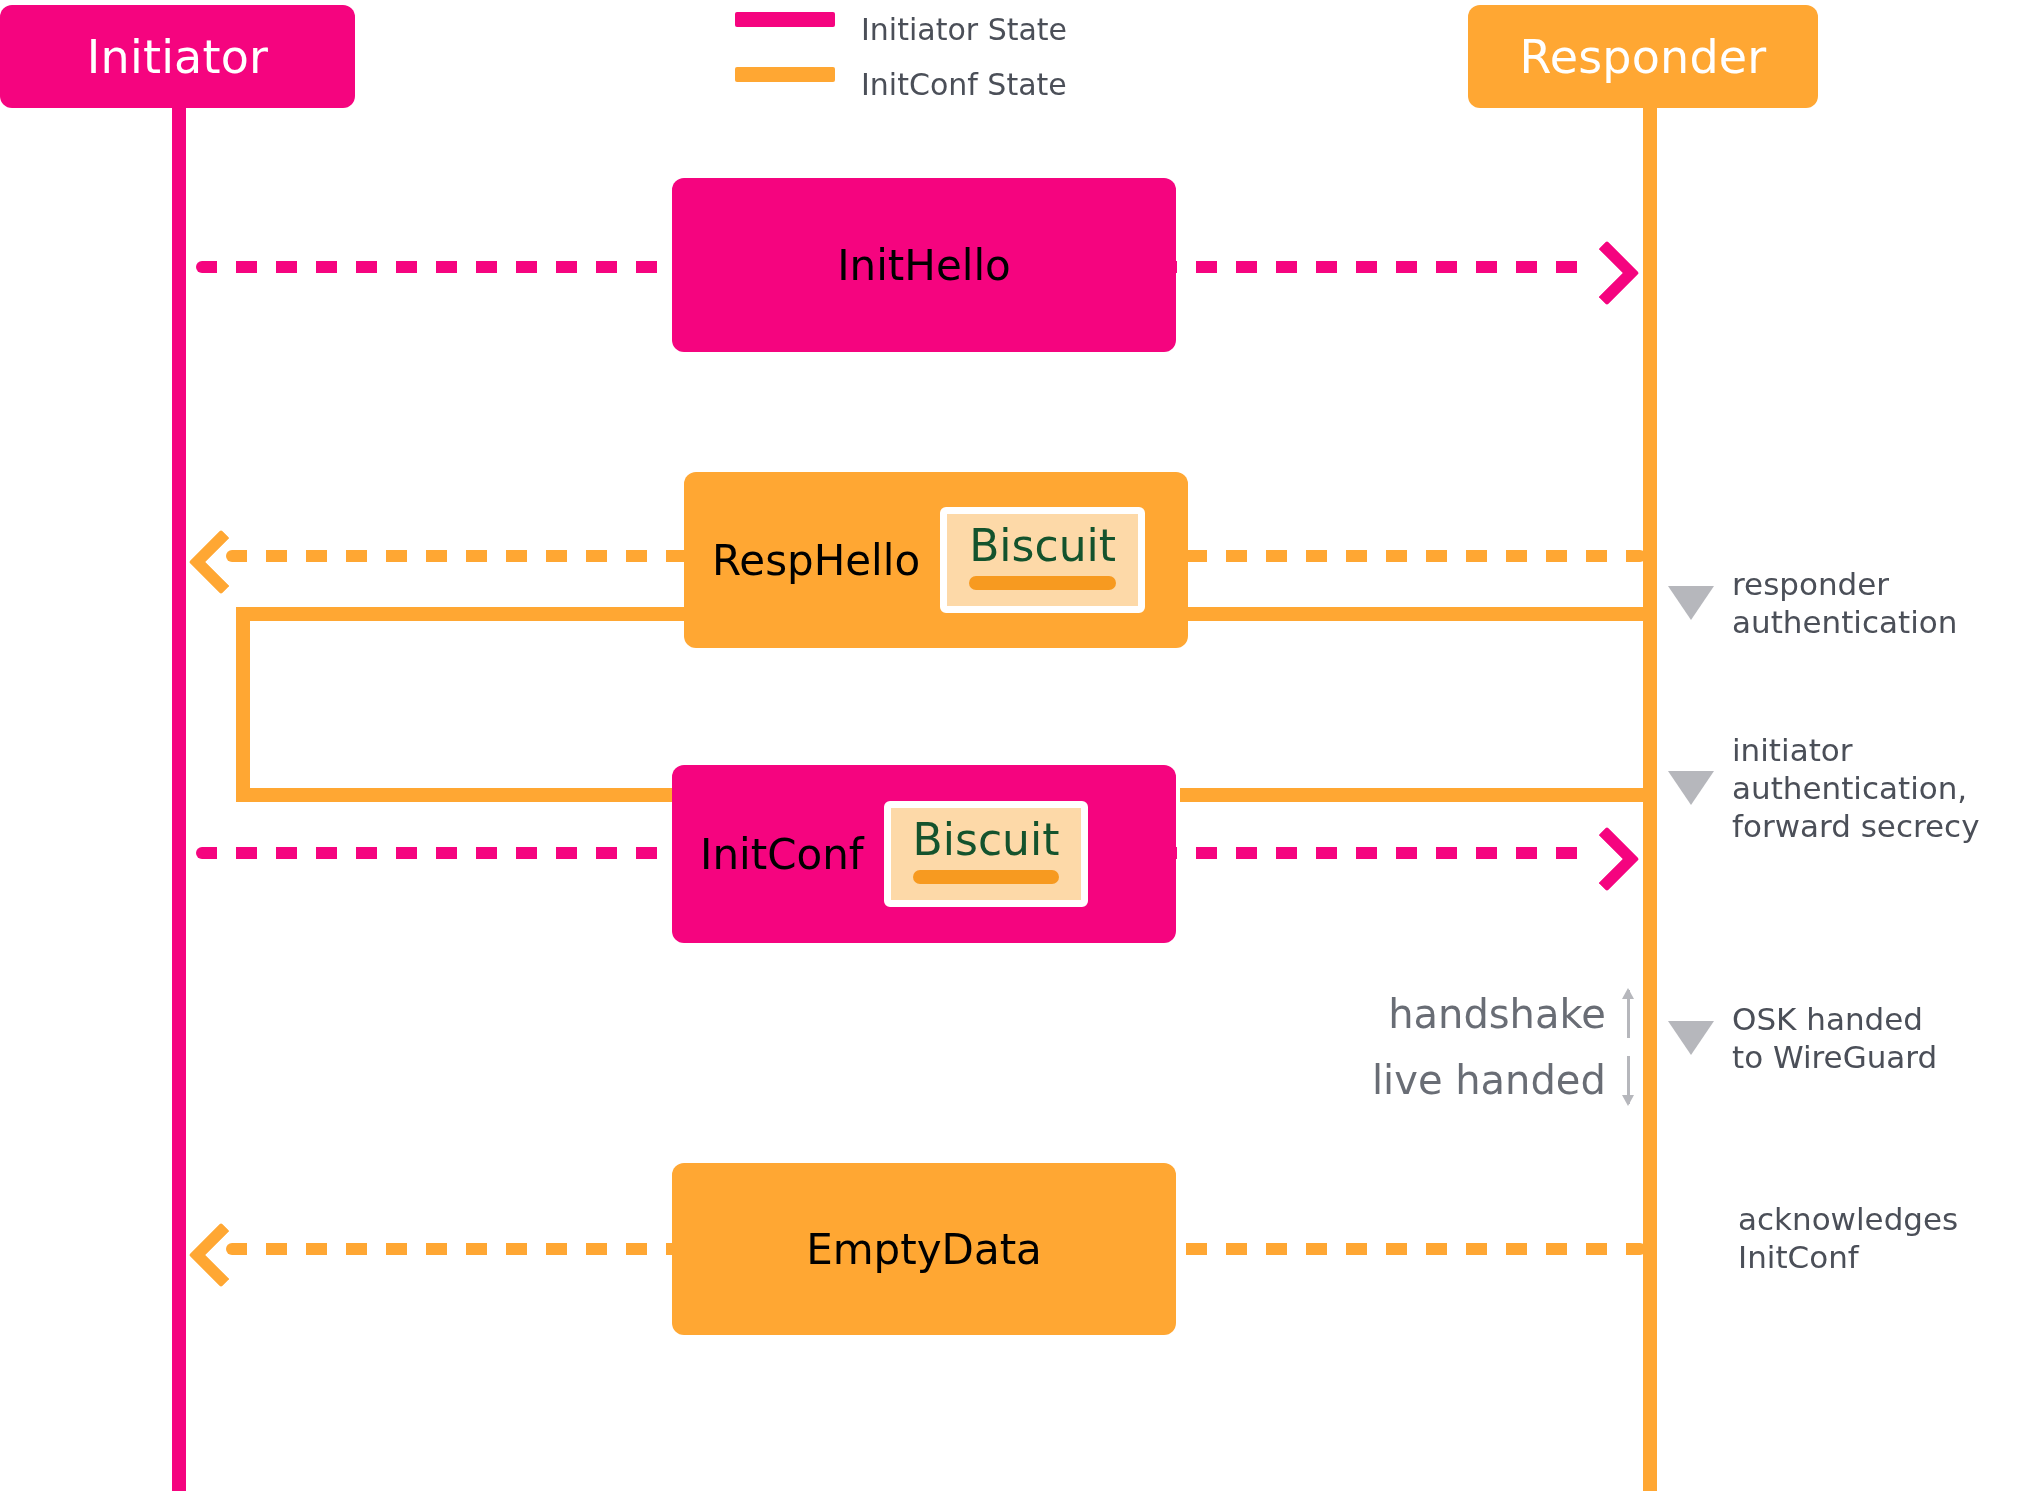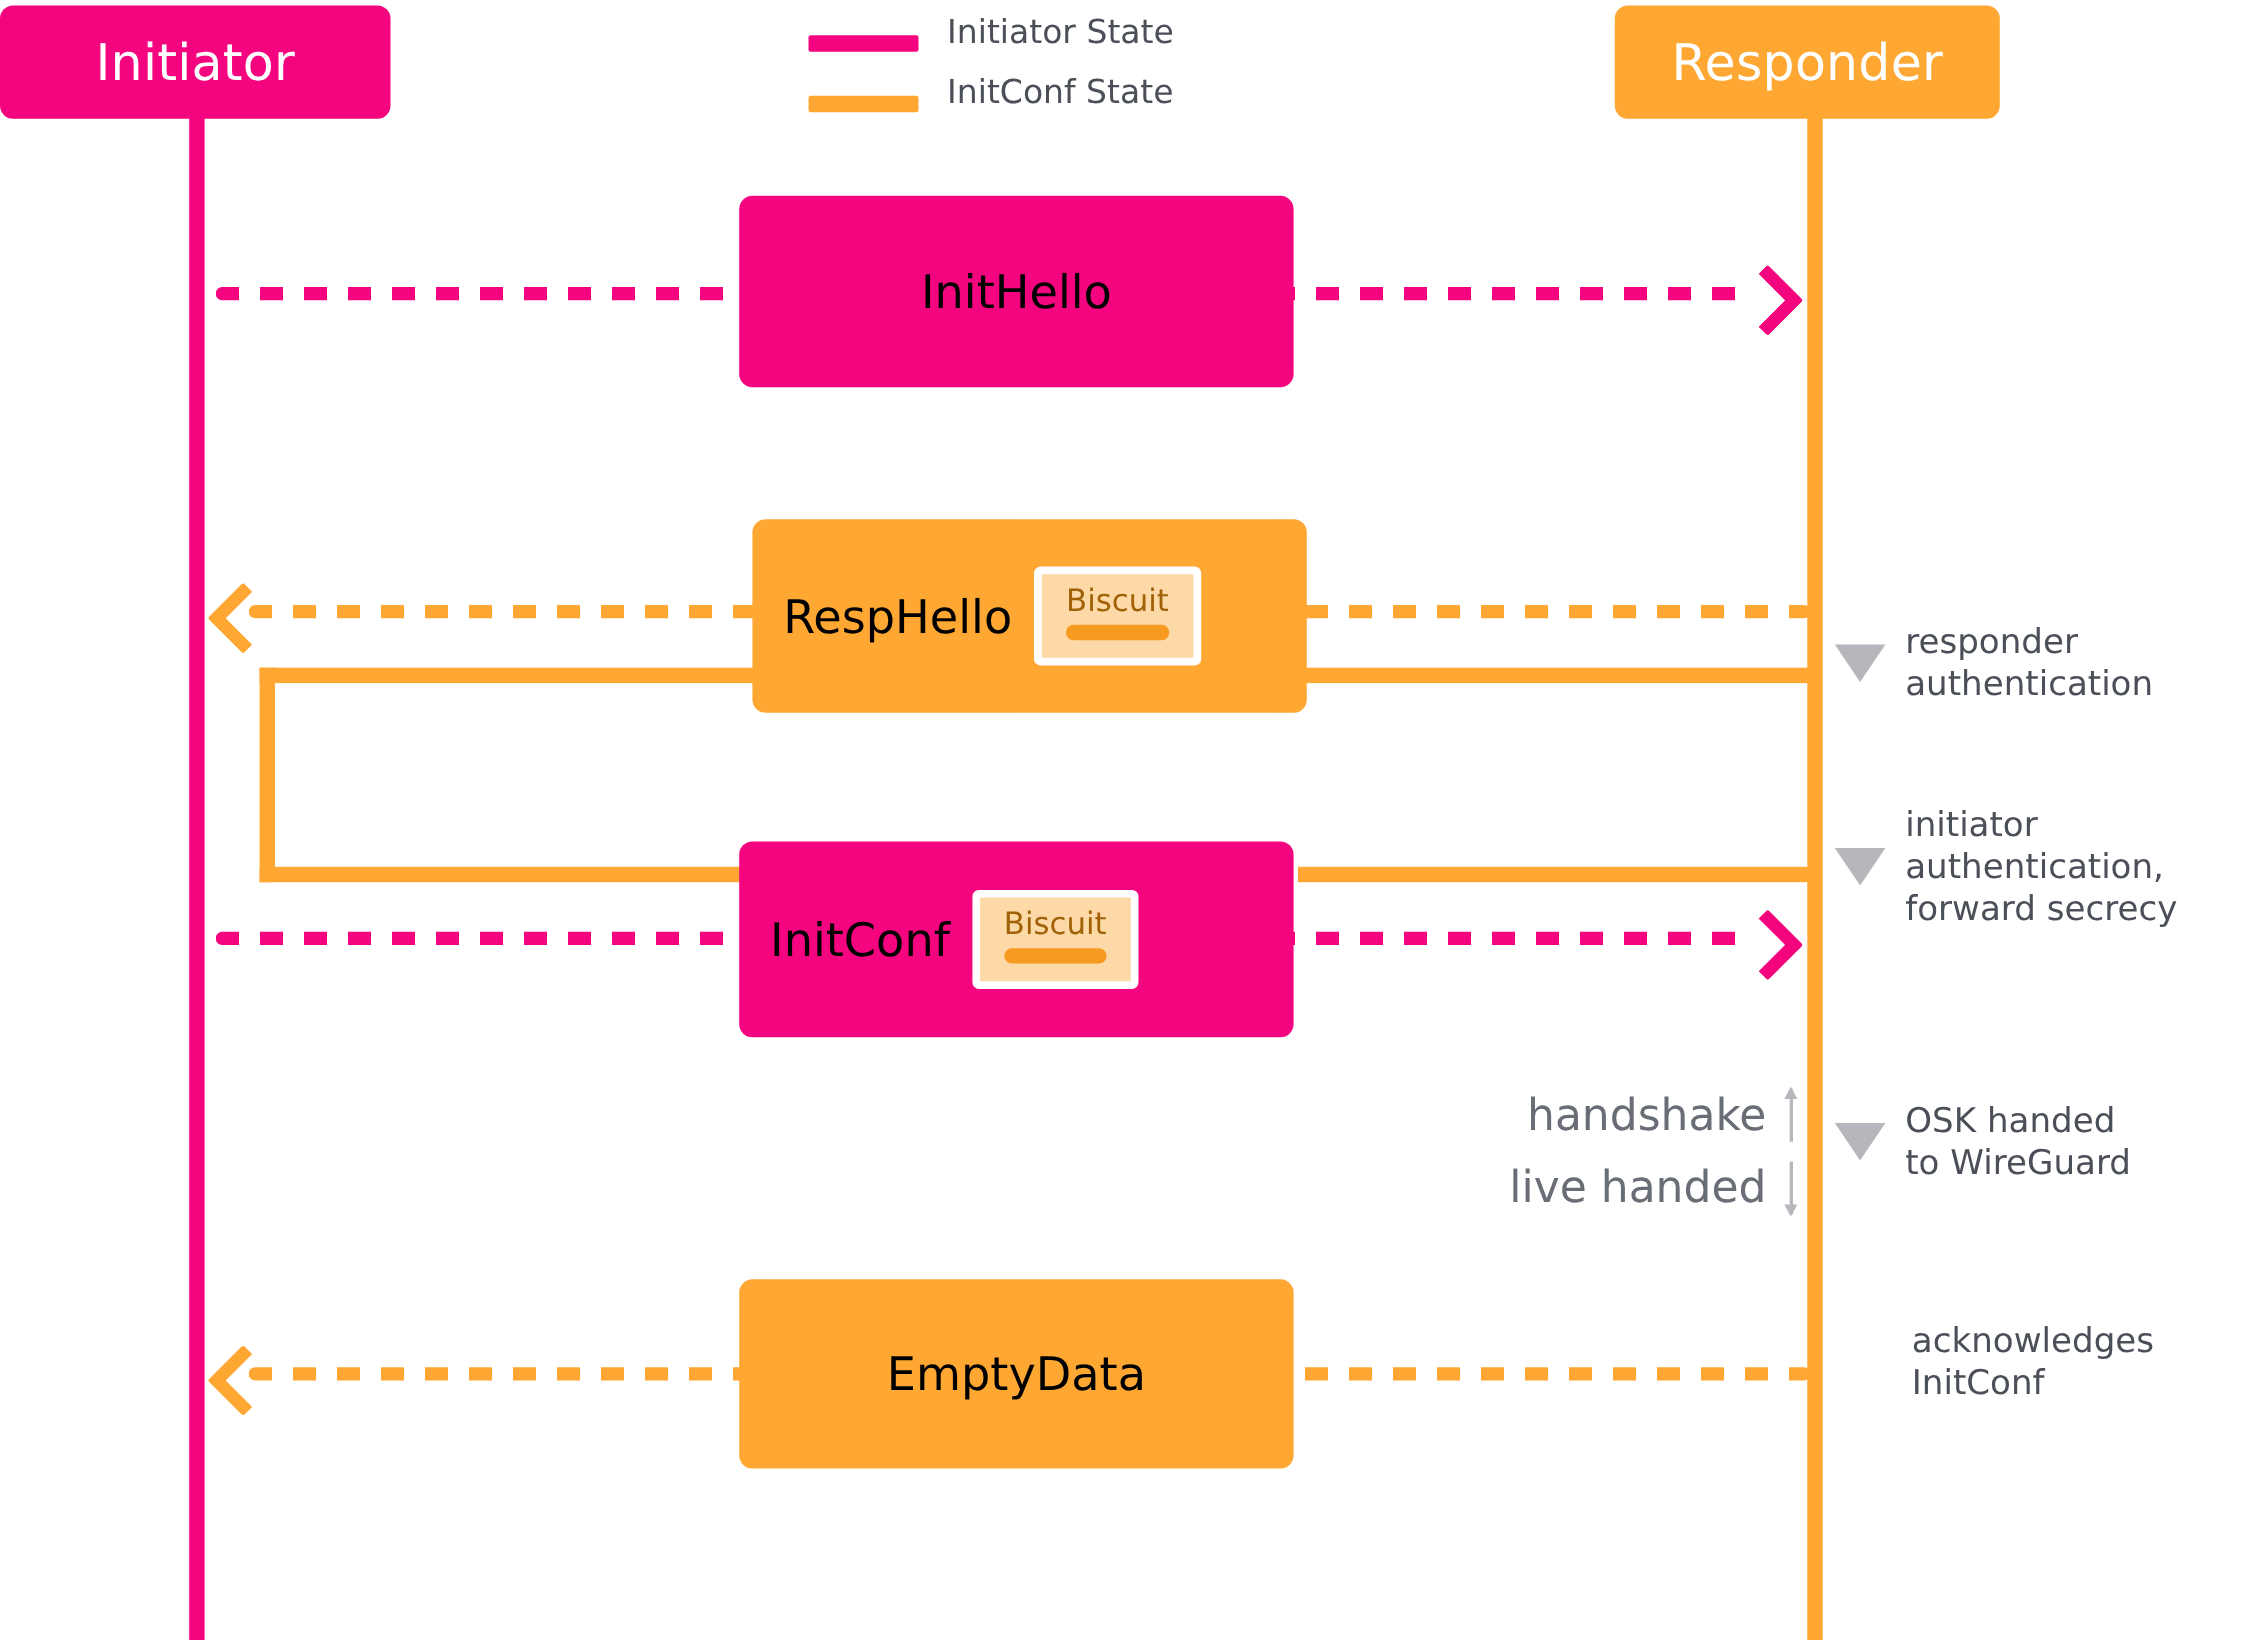--- a/index.html
+++ b/index.html
@@ -45,21 +45,21 @@
   #legend {
     position: absolute;
     left: 735px;
     top: 12px;
     display: flex;
     flex-direction: column;
     gap: 20px;
   }
   .legend-row {
     display: flex;
-    align-items: flex-end;
+    align-items: flex-start;
     gap: 26px;
   }
   .legend-swatch {
     width: 100px;
     height: 15px;
     border-radius: 2px;
   }
   .legend-swatch.init { background: #F5047F; }
   .legend-swatch.resp { background: #FFA733; }
   .legend-label {
@@ -98,22 +98,22 @@
     border: 7px solid #ffffff;
     border-radius: 6px;
     padding: 10px 22px 16px 22px;
     display: flex;
     flex-direction: column;
     align-items: center;
     gap: 8px;
     box-sizing: border-box;
   }
   .biscuit-label {
-    font-size: 28px;
-    color: #a16207;
+    font-size: 44px;
+    color: #14532d;
     font-family: "DejaVu Sans", sans-serif;
     line-height: 1;
     white-space: nowrap;
   }
   .biscuit-bar {
     width: 100%;
     height: 14px;
     border-radius: 9px;
     background: #F79A20;
   }

